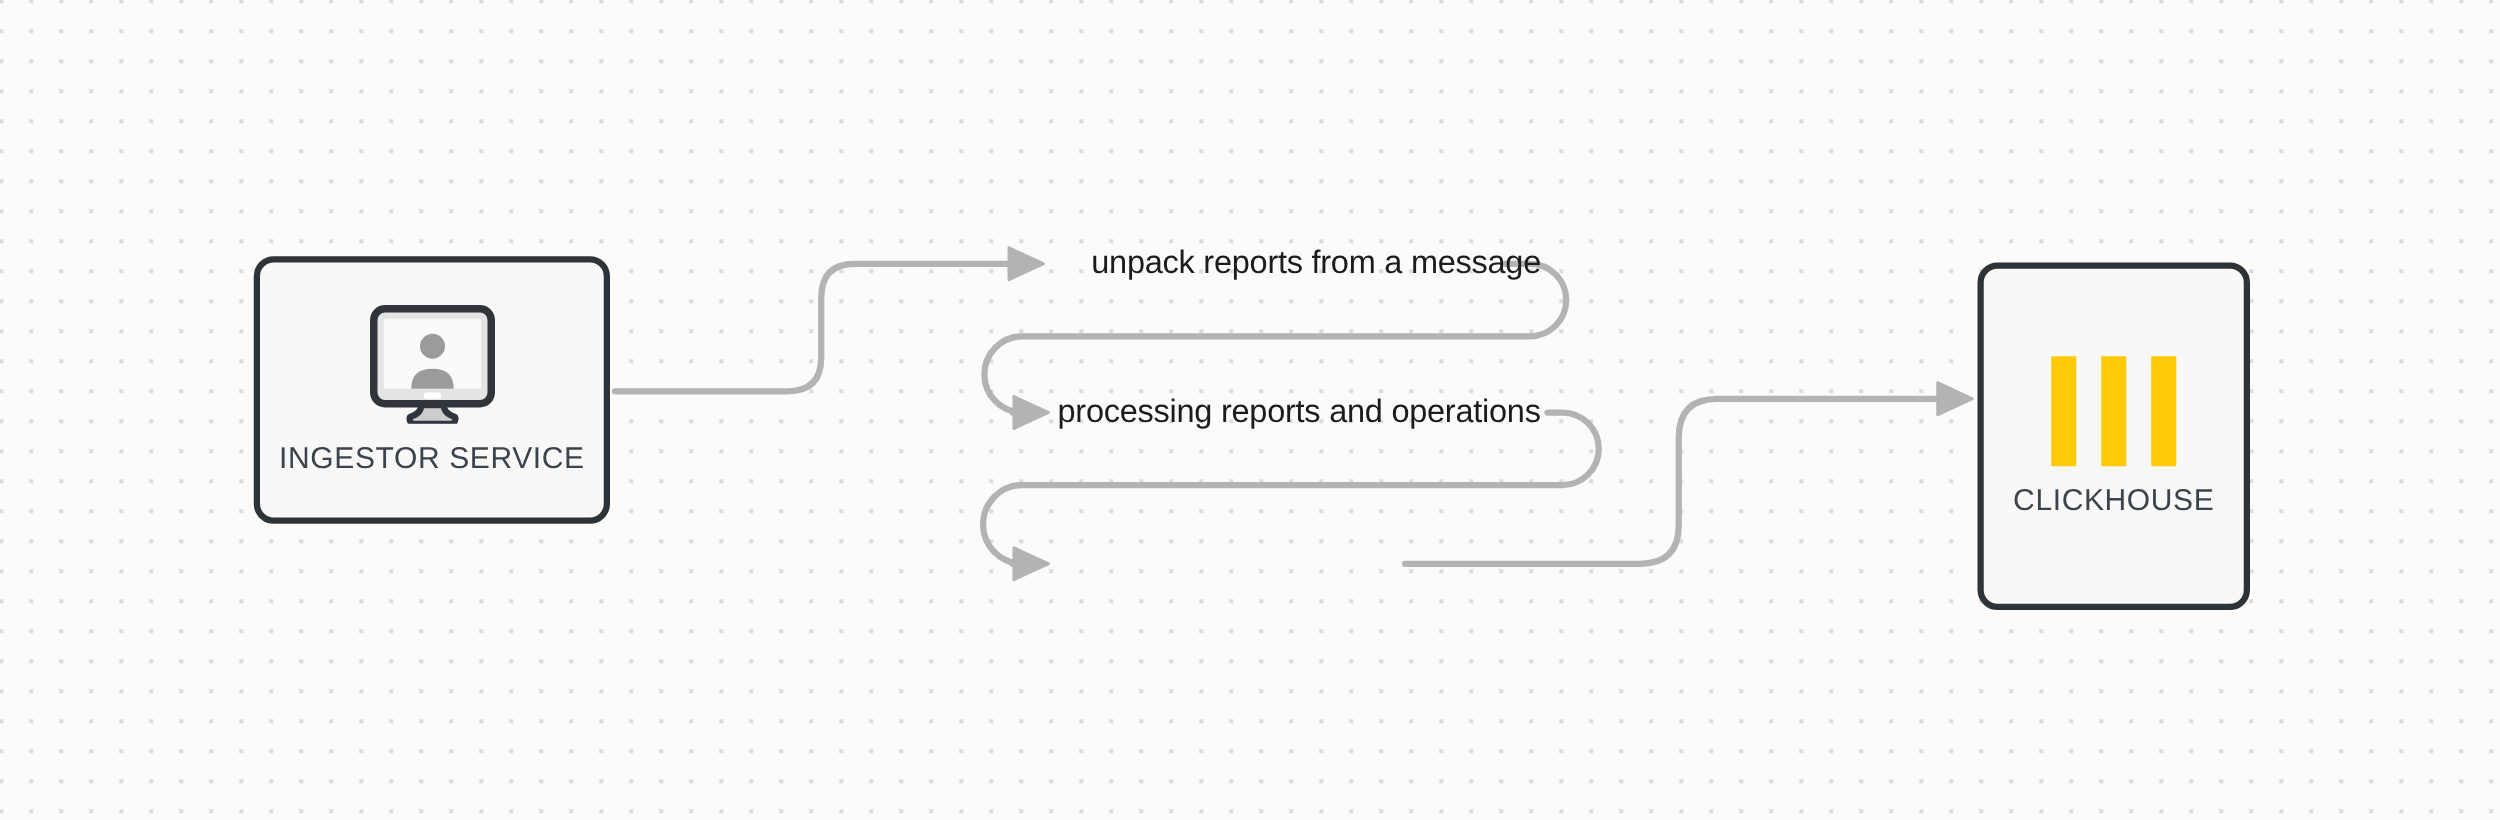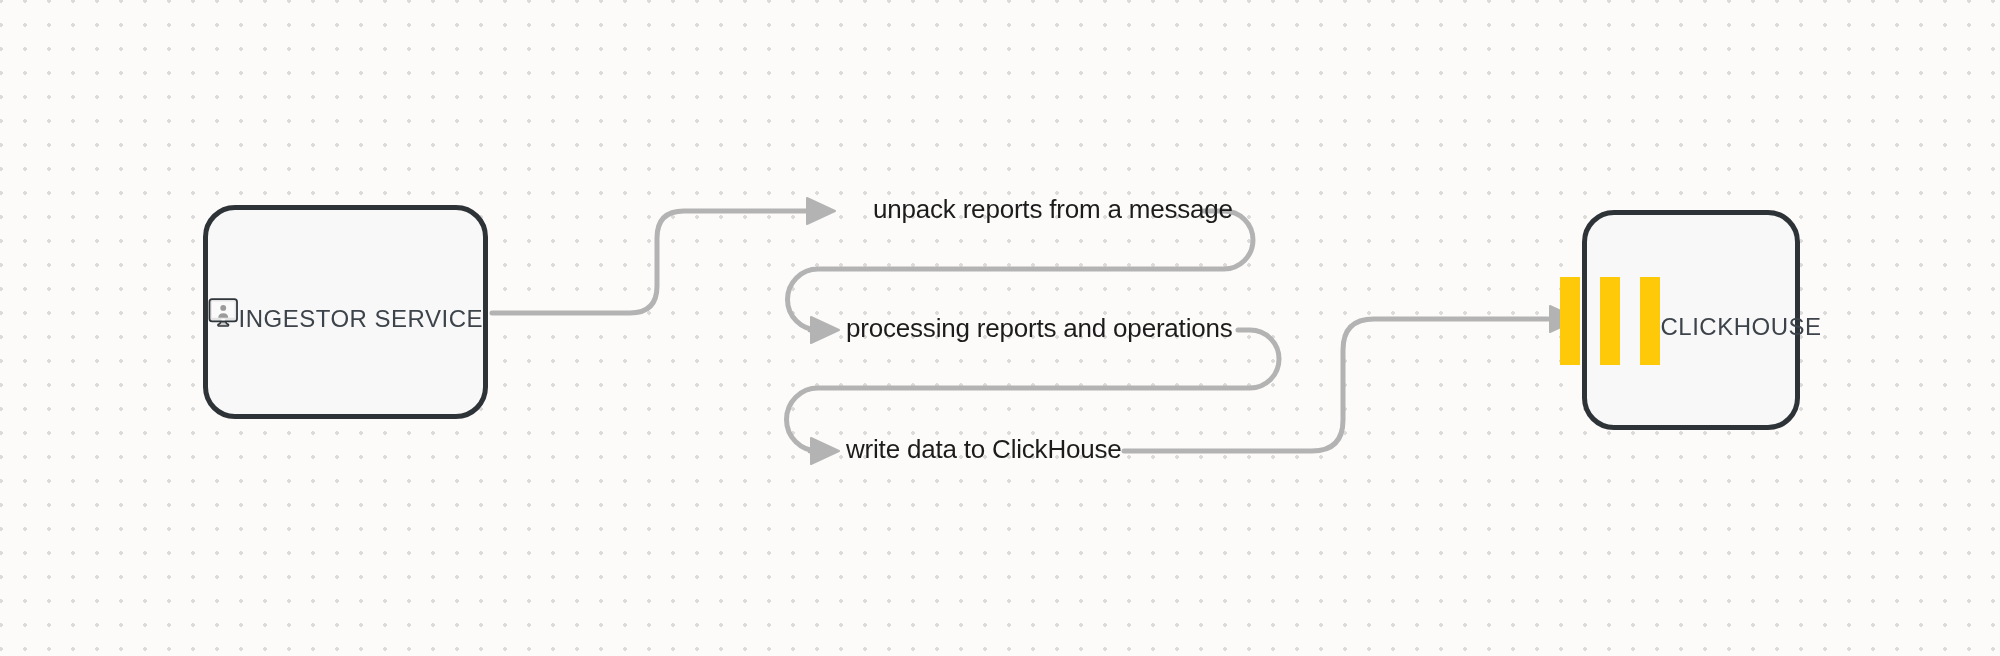--- a/index.html
+++ b/index.html
@@ -22,37 +22,37 @@
     left: 0;
     top: 0;
     width: 2000px;
     height: 656px;
   }
   .node {
     position: absolute;
     box-sizing: border-box;
     background: #f7f8f7;
     border: 5px solid #2e3338;
-    border-radius: 32px;
+    border-radius: 16px;
     display: flex;
-    flex-direction: row;
+    flex-direction: column;
     align-items: center;
     justify-content: center;
   }
   .node-ingestor {
     left: 203px;
     top: 205px;
     width: 285px;
     height: 214px;
   }
   .node-clickhouse {
     left: 1582px;
     top: 210px;
     width: 218px;
-    height: 220px;
+    height: 278px;
   }
   .node-label {
     margin-top: 14px;
     font-size: 24px;
     font-weight: 400;
     letter-spacing: 0.5px;
     color: #3d434a;
     white-space: nowrap;
   }
   .node-icon {
@@ -127,15 +127,14 @@
     <div class="ch-bars">
       <div class="ch-bar"></div>
       <div class="ch-bar"></div>
       <div class="ch-bar"></div>
     </div>
     <div class="node-label">CLICKHOUSE</div>
   </div>
 
   <div class="flow-label flow-label-1">unpack reports from a message</div>
   <div class="flow-label flow-label-2">processing reports and operations</div>
-  <div class="flow-label flow-label-3">write data to ClickHouse</div>
 
 </div>
 
 </body></html>

